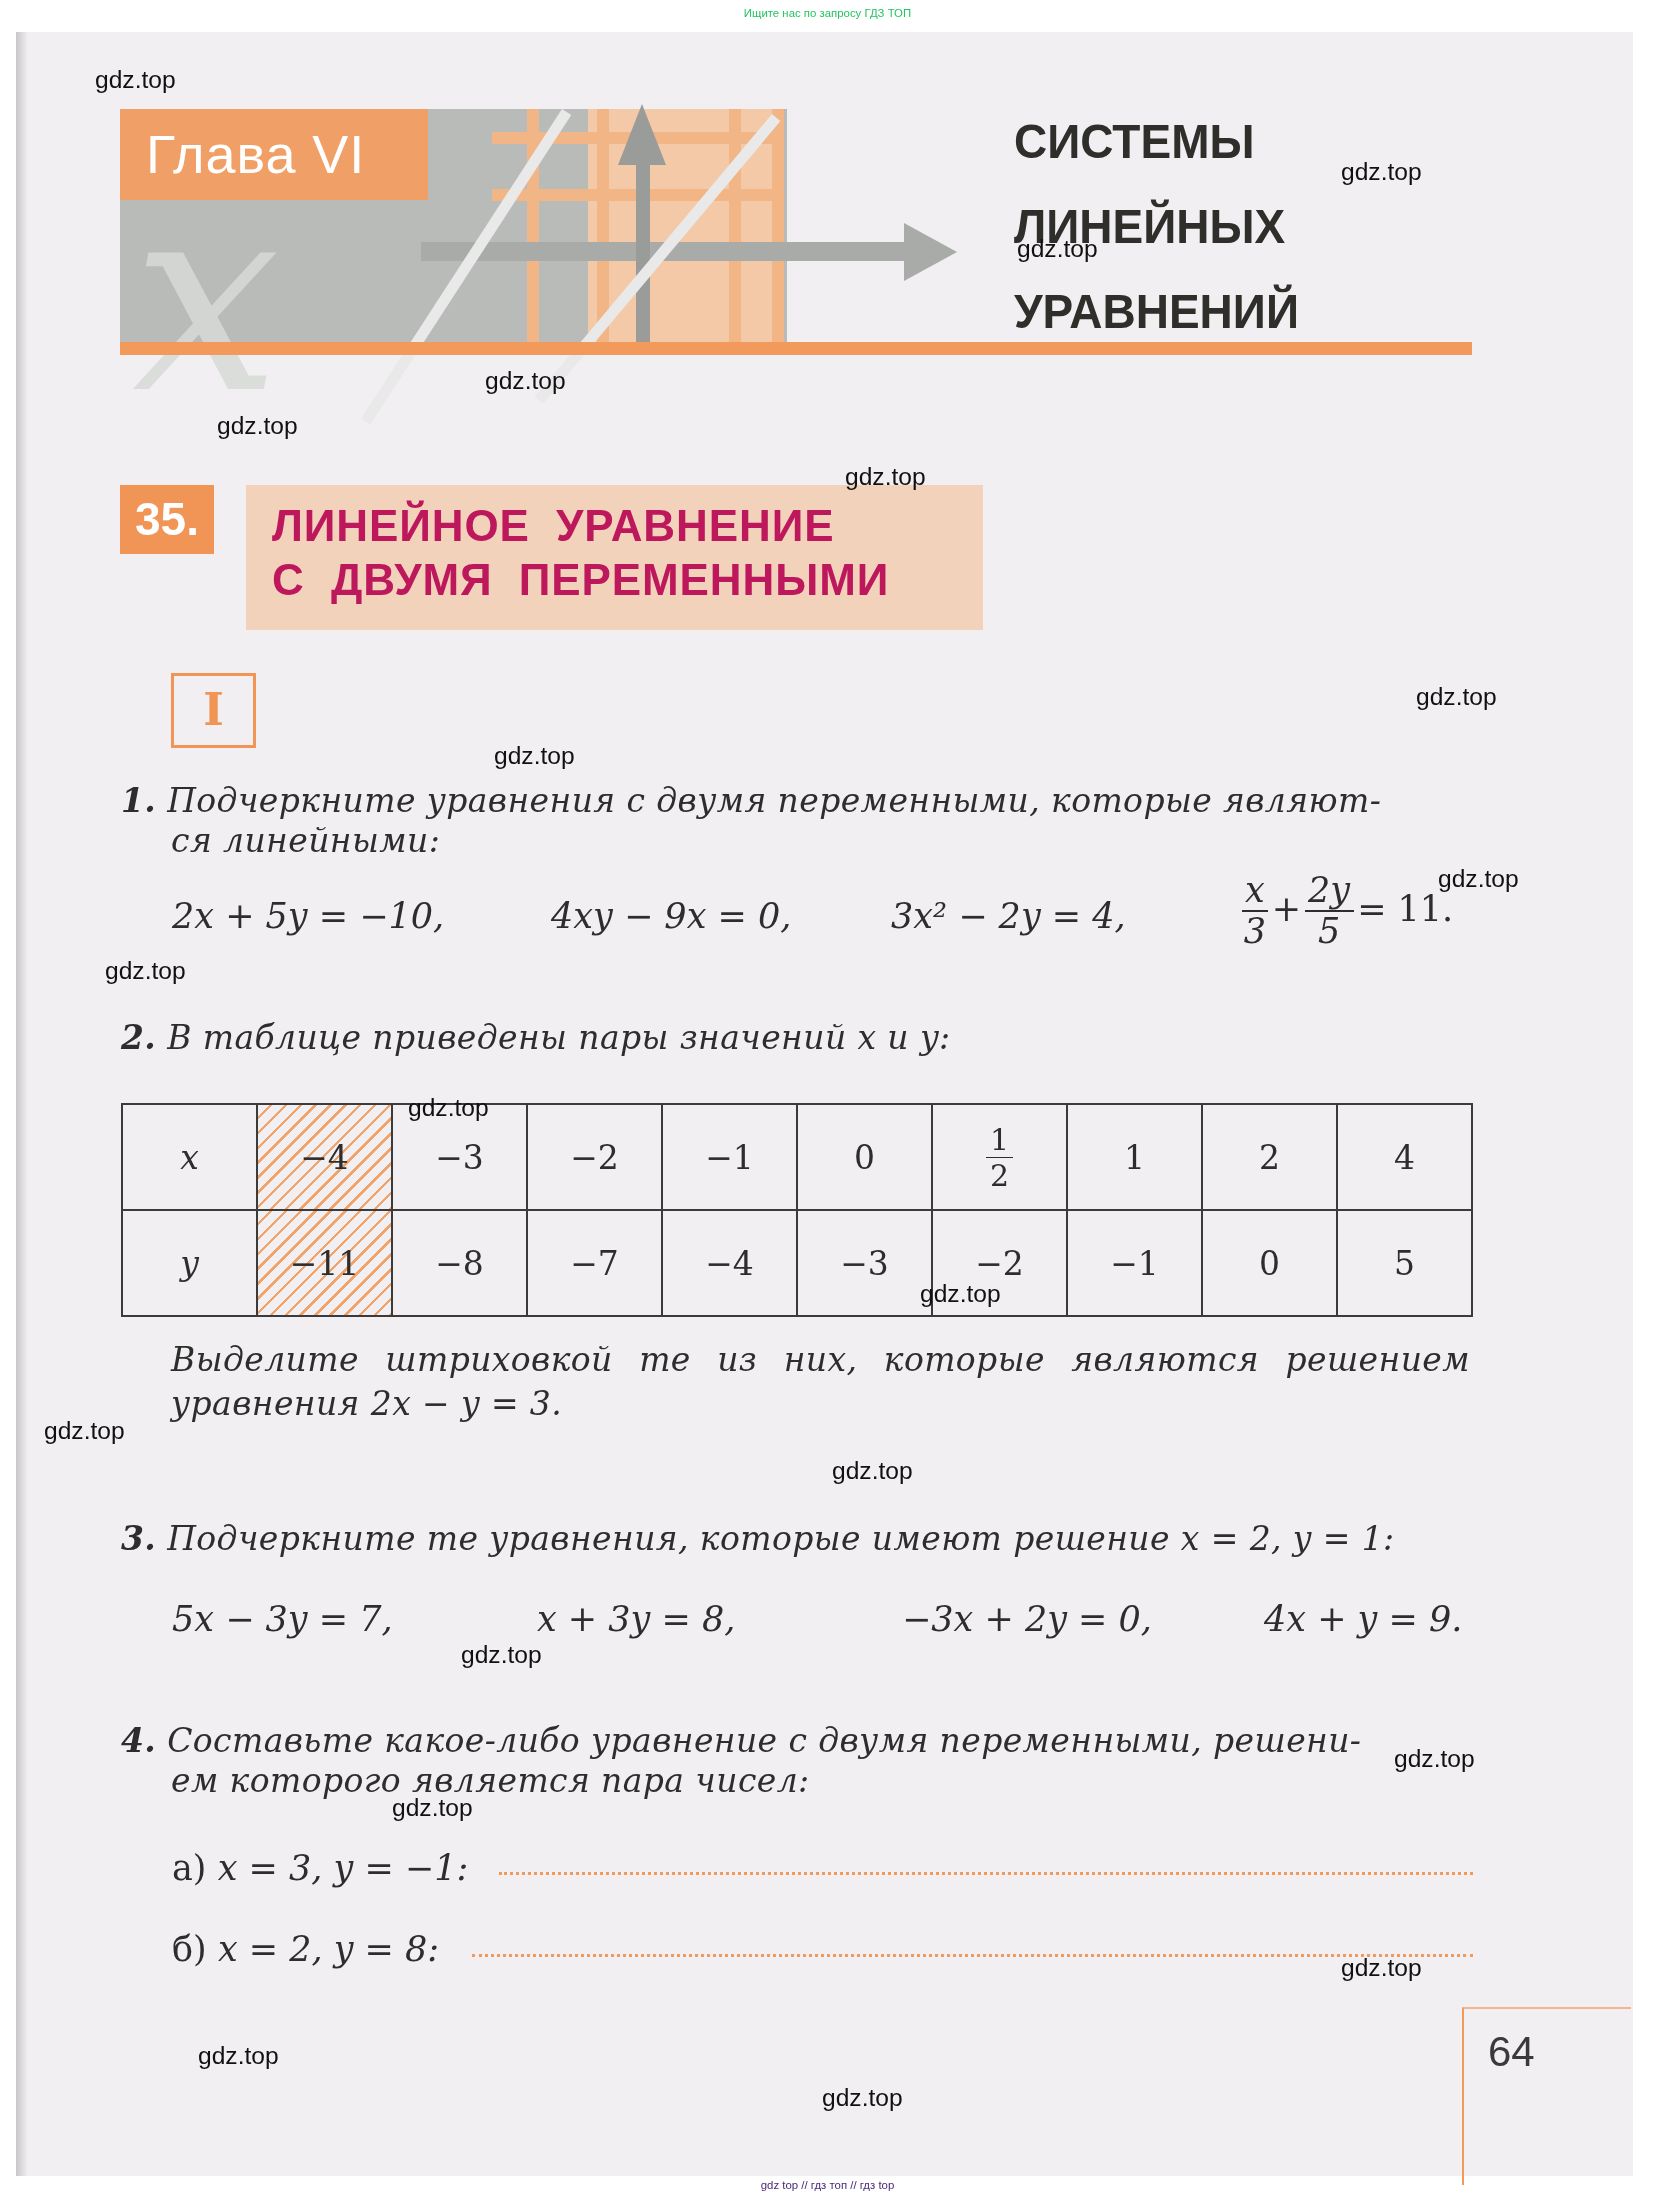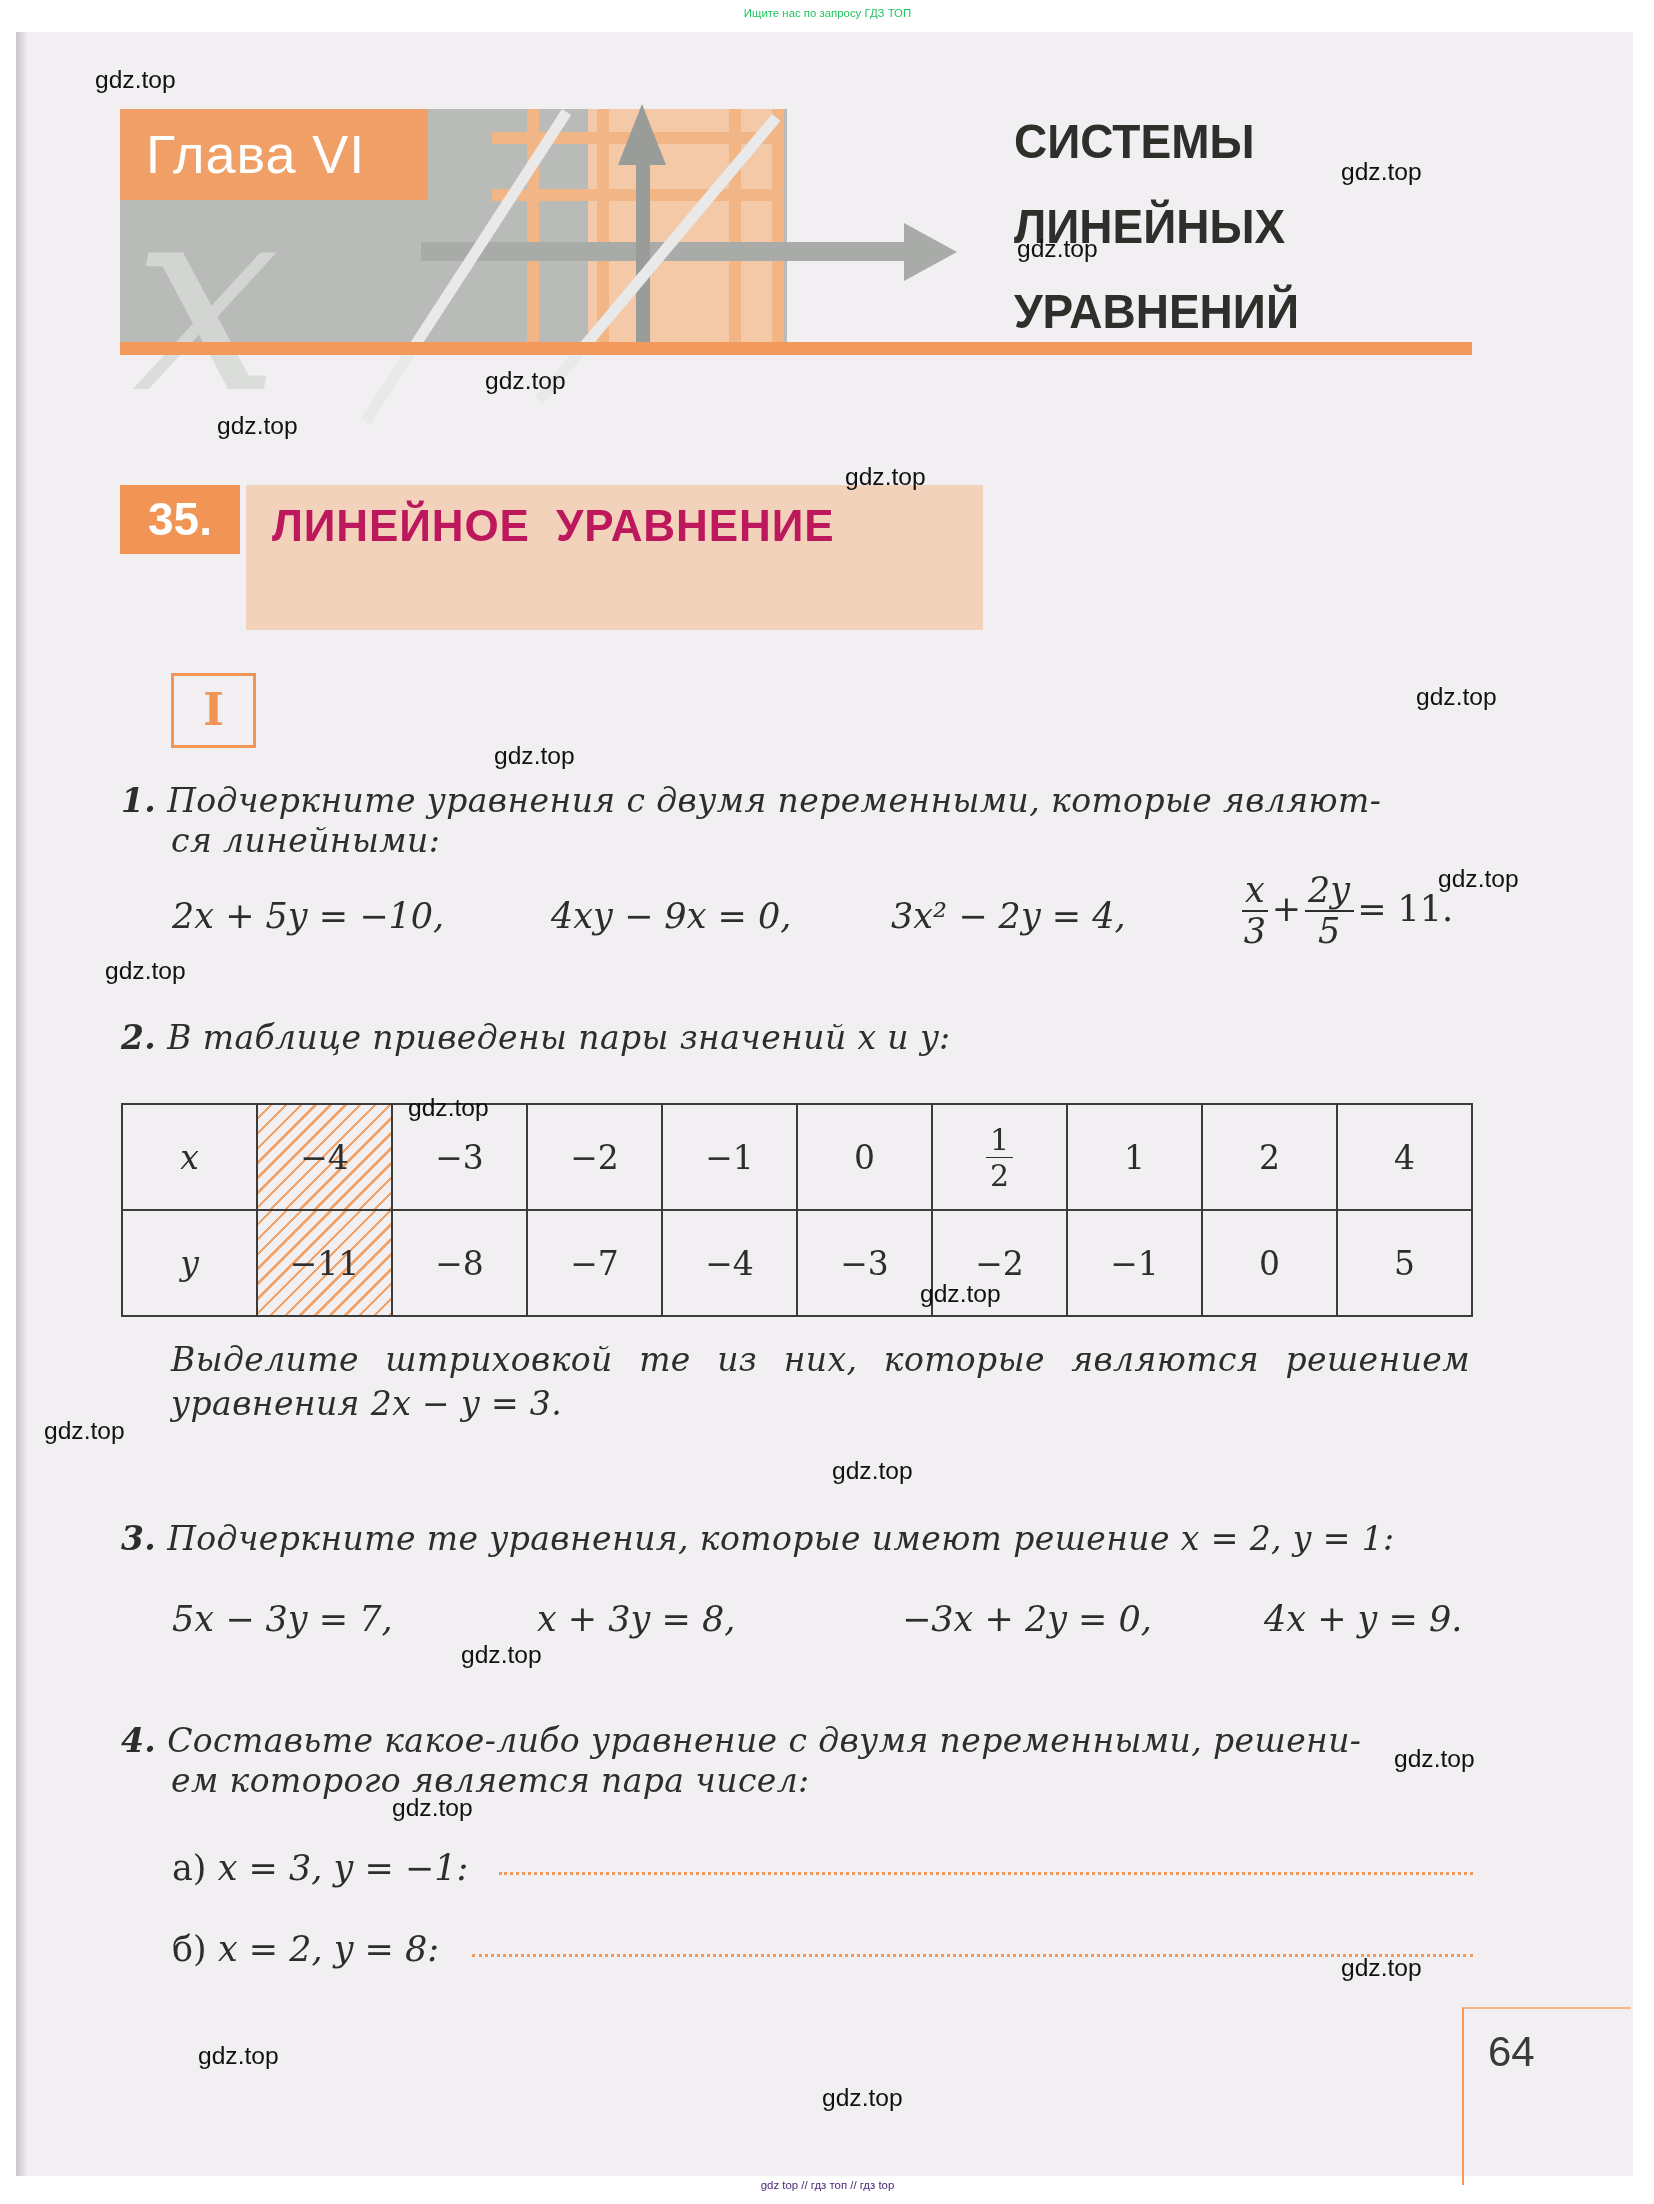--- a/index.html
+++ b/index.html
@@ -70,21 +70,21 @@
   }
   .ch-bar { position:absolute; left:120px; top:342px; width:1352px; height:13px; background:#f29a5c; }
   .ch-title {
     position:absolute; left:1014px; top:105px; font-family:"Liberation Sans", sans-serif;
     font-weight:bold; font-size:46px; line-height:81px; color:#2e2e2a;
     transform:scaleY(1.05);
   }
 
   
   .sec-num {
-    position:absolute; left:120px; top:485px; width:120px; height:69px;
+    position:absolute; left:120px; top:485px; width:94px; height:69px;
     background:#f09555; color:#fff; font-family:"Liberation Sans", sans-serif;
     font-weight:bold; font-size:46px; line-height:69px; text-align:center;
   }
   .sec-title-bg {
     position:absolute; left:246px; top:485px; width:737px; height:145px;
     background:#f3d2bb;
   }
   .sec-title {
     position:absolute; left:272px; top:499px; font-family:"Liberation Sans", sans-serif;
     font-weight:bold; font-size:44px; line-height:54px; color:#be185d; letter-spacing:0.9px;
@@ -162,20 +162,21 @@
     <div>СИСТЕМЫ</div>
     <div>ЛИНЕЙНЫХ</div>
     <div>УРАВНЕНИЙ</div>
   </div>
 </div>
 
 <div class="sec-num">35.</div>
 <div class="sec-title-bg"></div>
 <div class="sec-title">
   <div style="white-space:pre;">ЛИНЕЙНОЕ  УРАВНЕНИЕ</div>
+  <div style="white-space:pre;">С  ДВУМЯ  ПЕРЕМЕННЫМИ</div>
 </div>
 <div class="level-box">I</div>
 
 <div class="ptext" style="left:121px; top:781px; width:1352px;">
   <div><span class="pnum">1.</span> <span>Подчеркните уравнения с двумя переменными, которые являют-</span></div>
   <div style="padding-left:50px;">ся линейными:</div>
 </div>
 <div class="eq math" style="left:172px; top:895px;">2x + 5y = −10,</div>
 <div class="eq math" style="left:551px; top:895px;">4xy − 9x = 0,</div>
 <div class="eq math" style="left:891px; top:895px;">3x² − 2y = 4,</div>

